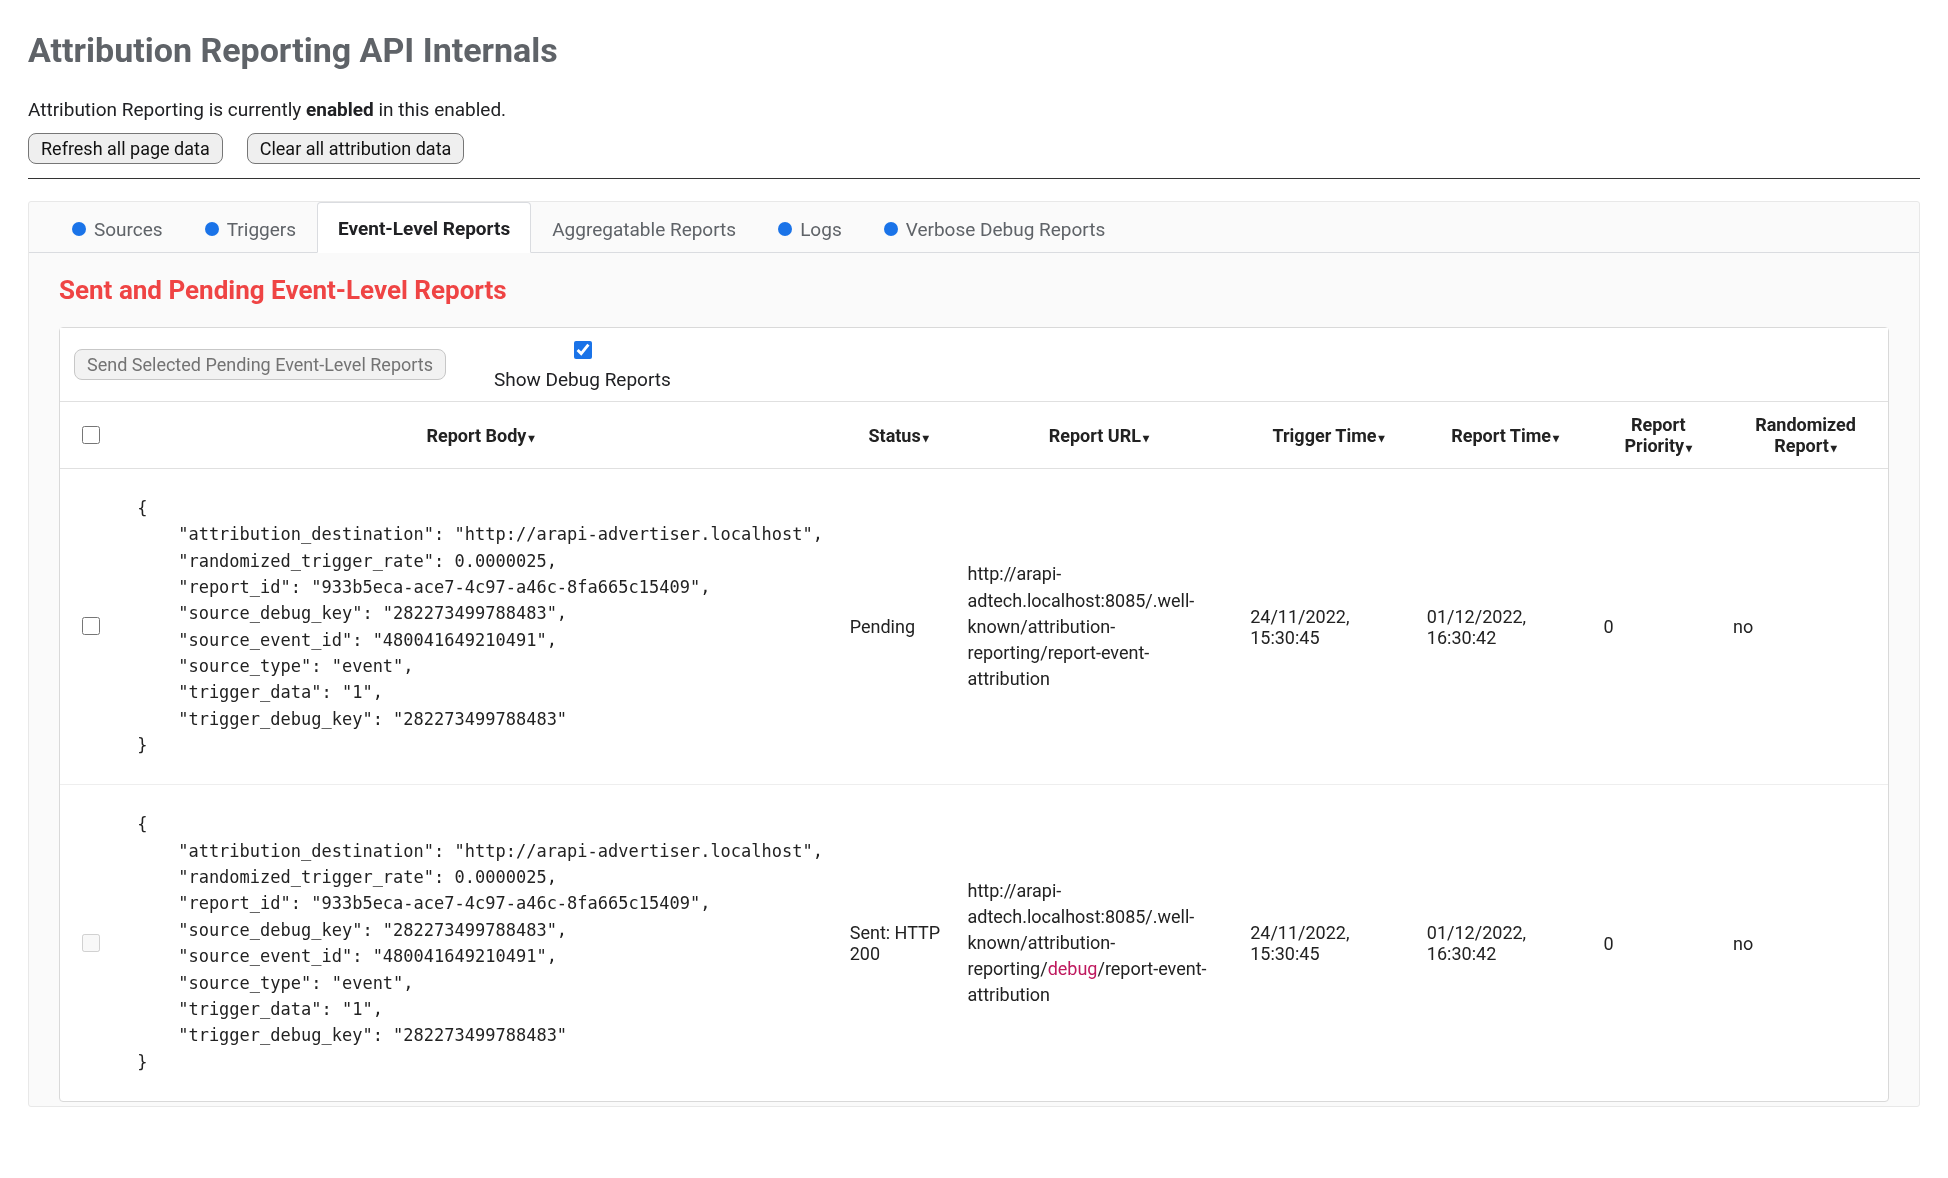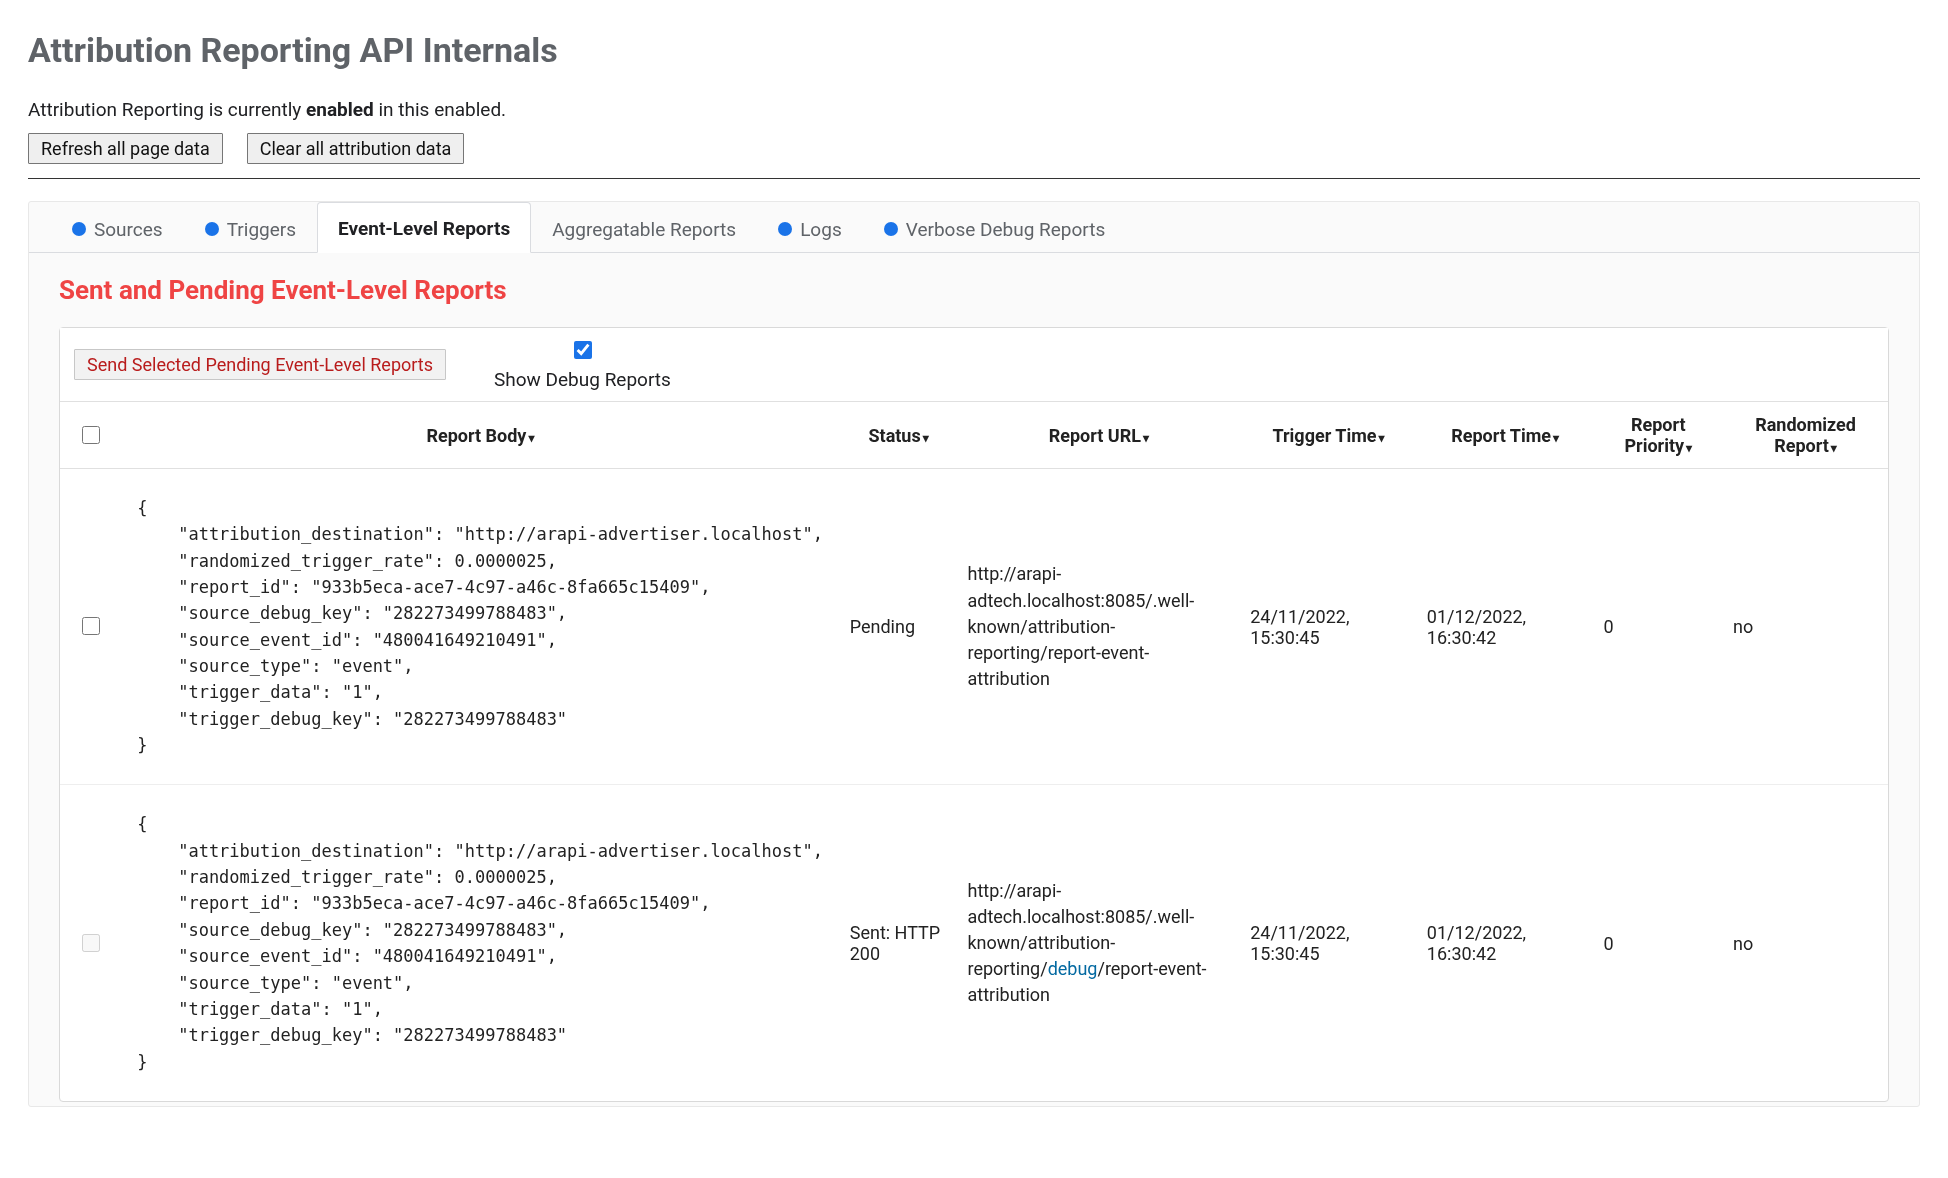--- a/index.html
+++ b/index.html
@@ -19,28 +19,28 @@
   }
   .status-line {
     font-size: 19px;
     margin-bottom: 12px;
   }
   .status-line b { font-weight: 700; text-align: center; }
   .top-buttons { display: flex; gap: 24px; margin-bottom: 14px; }
   .btn {
     background: #efefef;
     border: 1px solid #767676;
-    border-radius: 1px;
+    border-radius: 8px;
     padding: 4px 12px;
     font-size: 18px;
     font-family: inherit;
     cursor: pointer;
     color: #111;
   }
-  .btn:disabled { color: #b91c1c; background: #f2f2f2; border-color:#c7c7c7; }
+  .btn:disabled { color: #737373; background: #f2f2f2; border-color:#c7c7c7; }
   hr.rule {
     border: none;
     border-top: 1.5px solid #333;
     margin: 0 0 0 0;
   }
   .panel {
     background: #fafafa;
     border: 1px solid #e8e8e8;
     margin-top: 22px;
     padding-bottom: 4px;
@@ -132,21 +132,21 @@
   pre.body {
     font-family: ui-monospace, "SF Mono", Menlo, Consolas, monospace;
     font-size: 17px;
     line-height: 1.55;
     white-space: pre;
     margin:0;
     padding-left: 6px;
     color:#222;
   }
   .url-cell { word-break: break-word; line-height:1.45; }
-  .debug-highlight { color:#0369a1; }
+  .debug-highlight { color:#be185d; }
 </style>
 </head>
 <body>
 
 <h1>Attribution Reporting API Internals</h1>
 
 <div class="status-line">
   <span>Attribution Reporting is currently </span><b>enabled</b><span> in this enabled.</span>
 </div>
 

